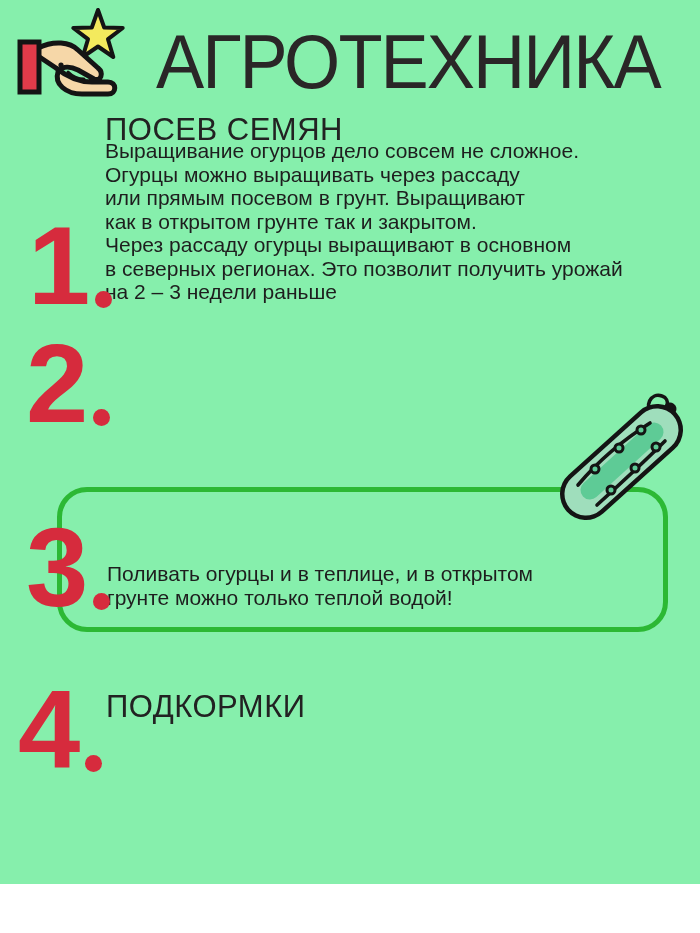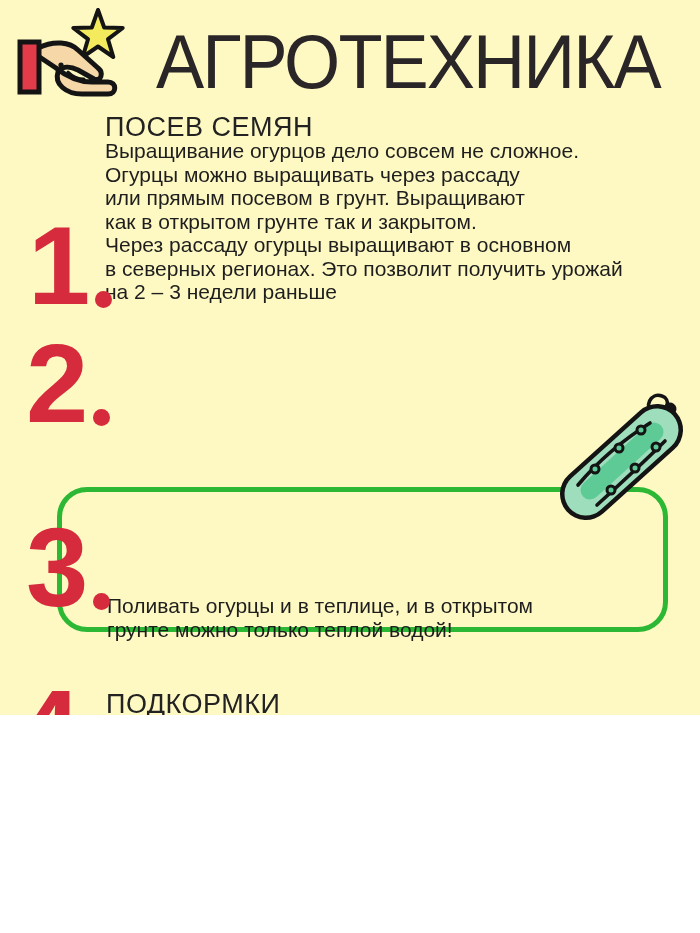--- a/index.html
+++ b/index.html
@@ -1,21 +1,21 @@
 <!DOCTYPE html>
 <html><head>
 <meta charset="utf-8">
 <style>
   html,body{margin:0;padding:0;background:#ffffff;}
-  .page{position:relative;width:700px;height:715px;background:#fef9c3;overflow:hidden;
+  .page{position:relative;width:700px;height:884px;background:#86efac;overflow:hidden;
         font-family:"Liberation Sans","DejaVu Sans",sans-serif;color:#1e1e1e;}
   .abs{position:absolute;}
   .title{left:156px;top:18px;font-size:76px;font-weight:500;letter-spacing:-2px;color:#2a2627;
          transform:scaleX(0.95);transform-origin:left top;white-space:nowrap;}
-  .sec-heading{font-size:27px;font-weight:500;letter-spacing:0.5px;color:#222;white-space:nowrap;}
+  .sec-heading{font-size:31px;font-weight:500;letter-spacing:0.5px;color:#222;white-space:nowrap;}
   .body-text{font-size:21px;line-height:23.5px;font-weight:500;white-space:pre-line;color:#1e1e1e;}
   .bignum{display:flex;align-items:flex-end;color:#d62b3d;font-size:112px;line-height:0.86;
           font-weight:700;letter-spacing:-2px;}
   .num-dot{width:17px;height:17px;border-radius:50%;background:#d62b3d;margin:0 0 6px 7px;}
   .reco-box{left:57px;top:487px;width:601px;height:135px;border:5px solid #2cb834;border-radius:30px;background:transparent;}
   .icon-badge{left:12px;top:6px;}
   .cucumber{left:553px;top:386px;z-index:5;}
 </style>
 </head>
 <body>
@@ -46,21 +46,21 @@
     <span>1</span>
       <span class="num-dot"></span>
   </div>
 
   <div class="abs bignum" style="left:26px;top:336px">
     <span>2</span>
       <span class="num-dot"></span>
   </div>
 
   <div class="abs reco-box"></div>
-  <div class="abs body-text" style="left:107px;top:594px;z-index:6">Поливать огурцы и в теплице, и в открытом
+  <div class="abs body-text" style="left:107px;top:562px;z-index:6">Поливать огурцы и в теплице, и в открытом
 грунте можно только теплой водой!</div>
   <div class="abs bignum" style="left:26px;top:520px;z-index:7">
     <span>3</span>
       <span class="num-dot"></span>
   </div>
 
   <div class="abs cucumber">
     <svg width="150" height="150" viewBox="0 0 150 150">
 
       <path d="M104,42 L117,23" stroke="#141414" stroke-width="13" stroke-linecap="round"></path>

